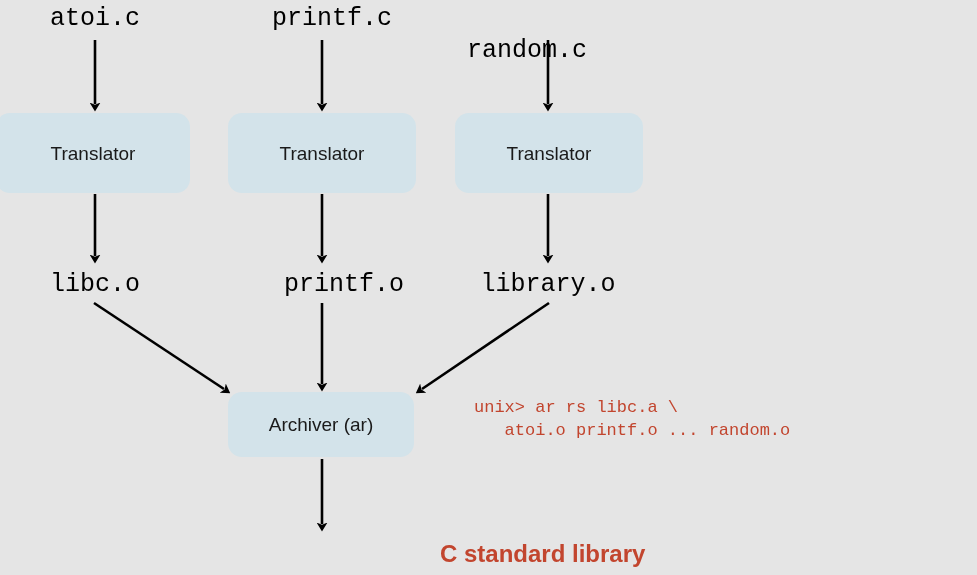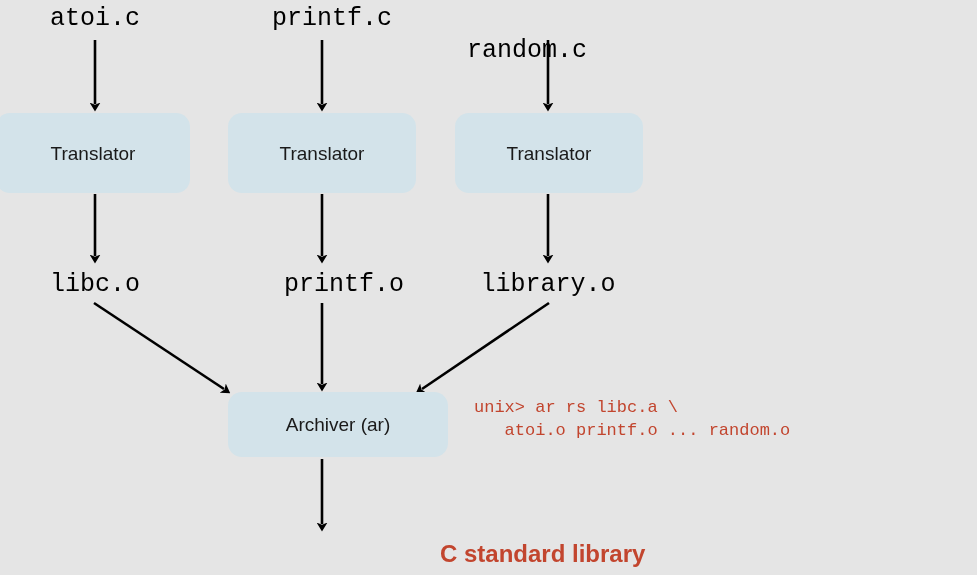--- a/index.html
+++ b/index.html
@@ -125,21 +125,21 @@
     <span>Translator</span>
   </div>
   <div class="node-box" style="left:455px; top:113px; width:188px; height:80px;">
     <span>Translator</span>
   </div>
 
   <div class="mono-label" style="left:95px; top:272px;">libc.o</div>
   <div class="mono-label" style="left:324px; top:272px;margin-left:20px;">printf.o</div>
   <div class="mono-label" style="left:548px; top:272px;">library.o</div>
 
-  <div class="node-box" style="left:228px; top:392px; width:220px; height:65px;align-items:center;">
+  <div class="node-box" style="left:228px; top:392px; width:186px; height:65px;align-items:center;">
     <span>Archiver (ar)</span>
   </div>
 
   <div class="code-block" style="left:474px; top:396px;">unix&gt; ar rs libc.a \
    atoi.o printf.o ... random.o</div>
 
 
   <div class="caption-red" style="left:440px; top:542px;">C standard library</div>
 
 </div>

